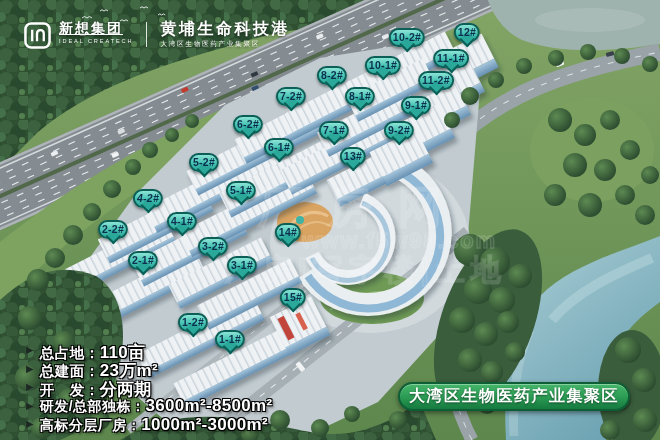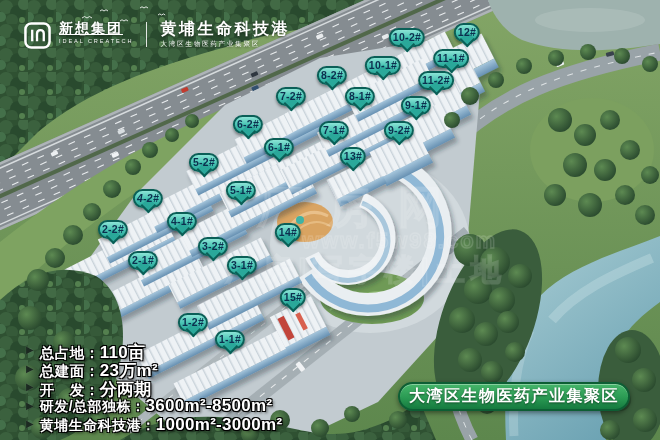--- a/index.html
+++ b/index.html
@@ -428,21 +428,21 @@
         <span class="s-label">开　发：</span>
         <span class="s-value">分两期</span>
       </div>
       <div class="stat-row sm">
         <span class="bullet">▶</span>
         <span class="s-label">研发/总部独栋：</span>
         <span class="s-value">3600m²-8500m²</span>
       </div>
       <div class="stat-row sm">
         <span class="bullet">▶</span>
-        <span class="s-label">黄埔生命科技港：</span>
+        <span class="s-label">高标分层厂房：</span>
         <span class="s-value">1000m²-3000m²</span>
       </div>
     </div>
 
   <div class="banner">
     <span>大湾区生物医药产业集聚区</span>
   </div>
 
 </div>
 

